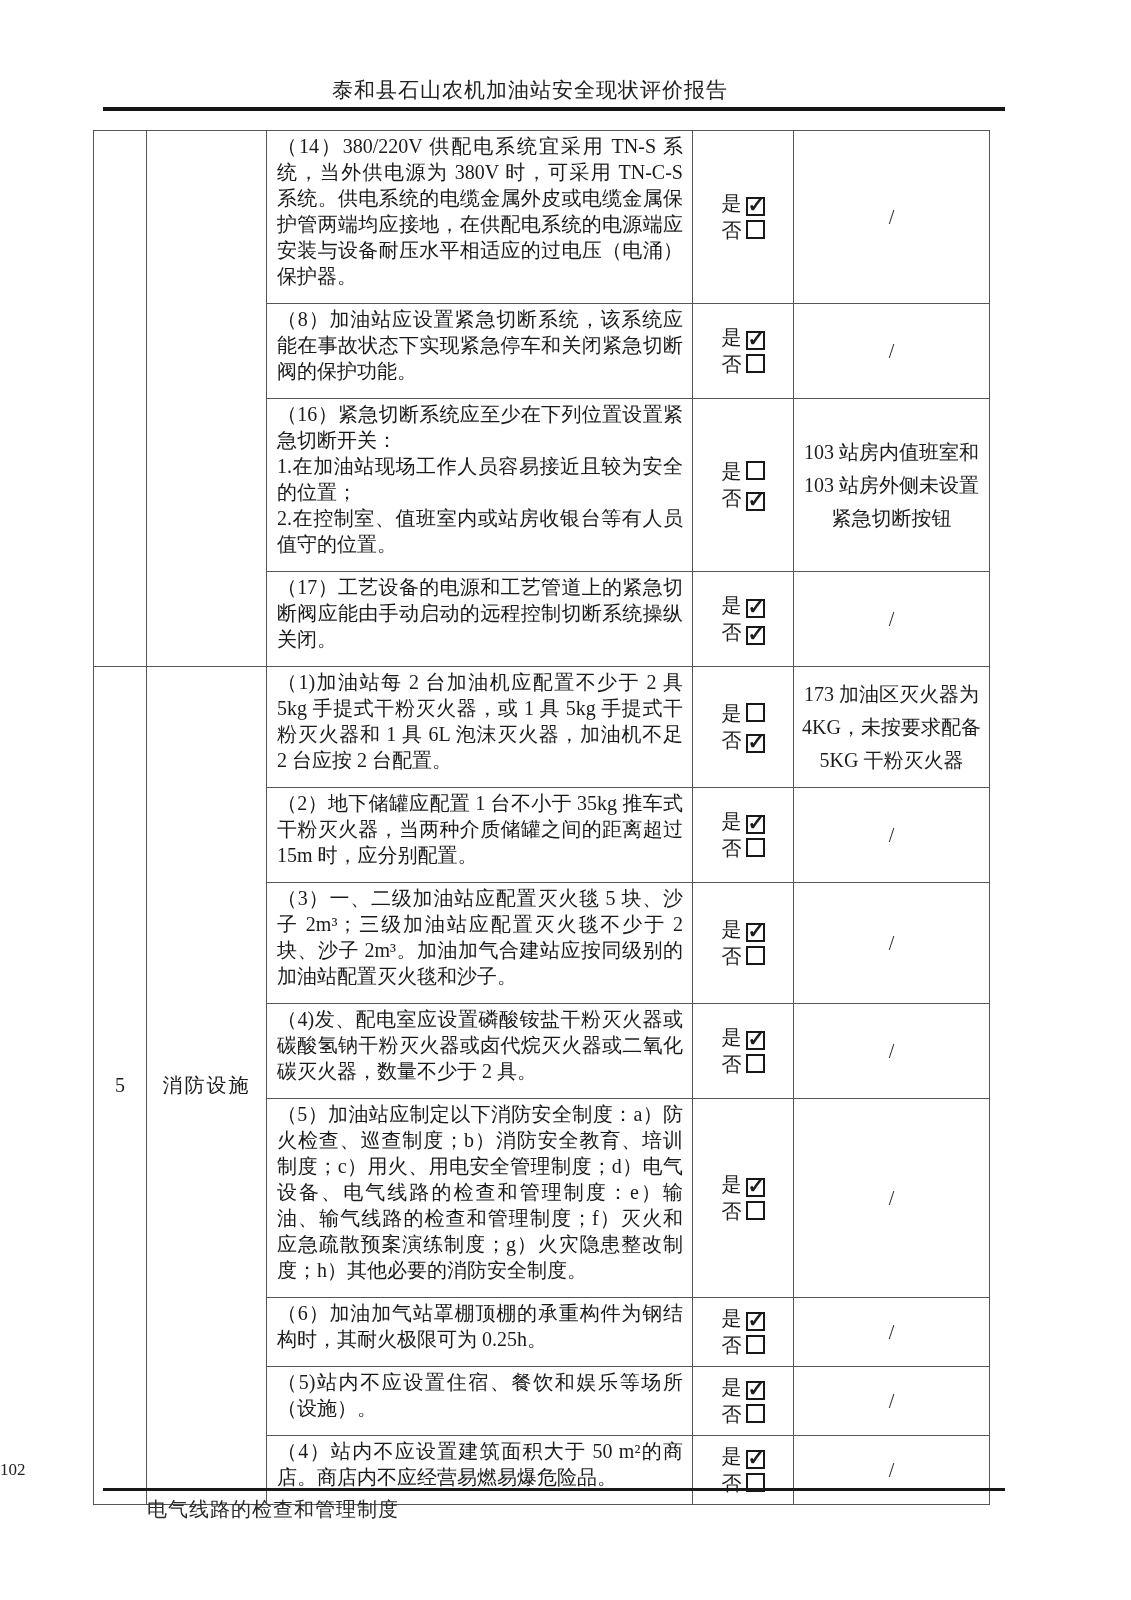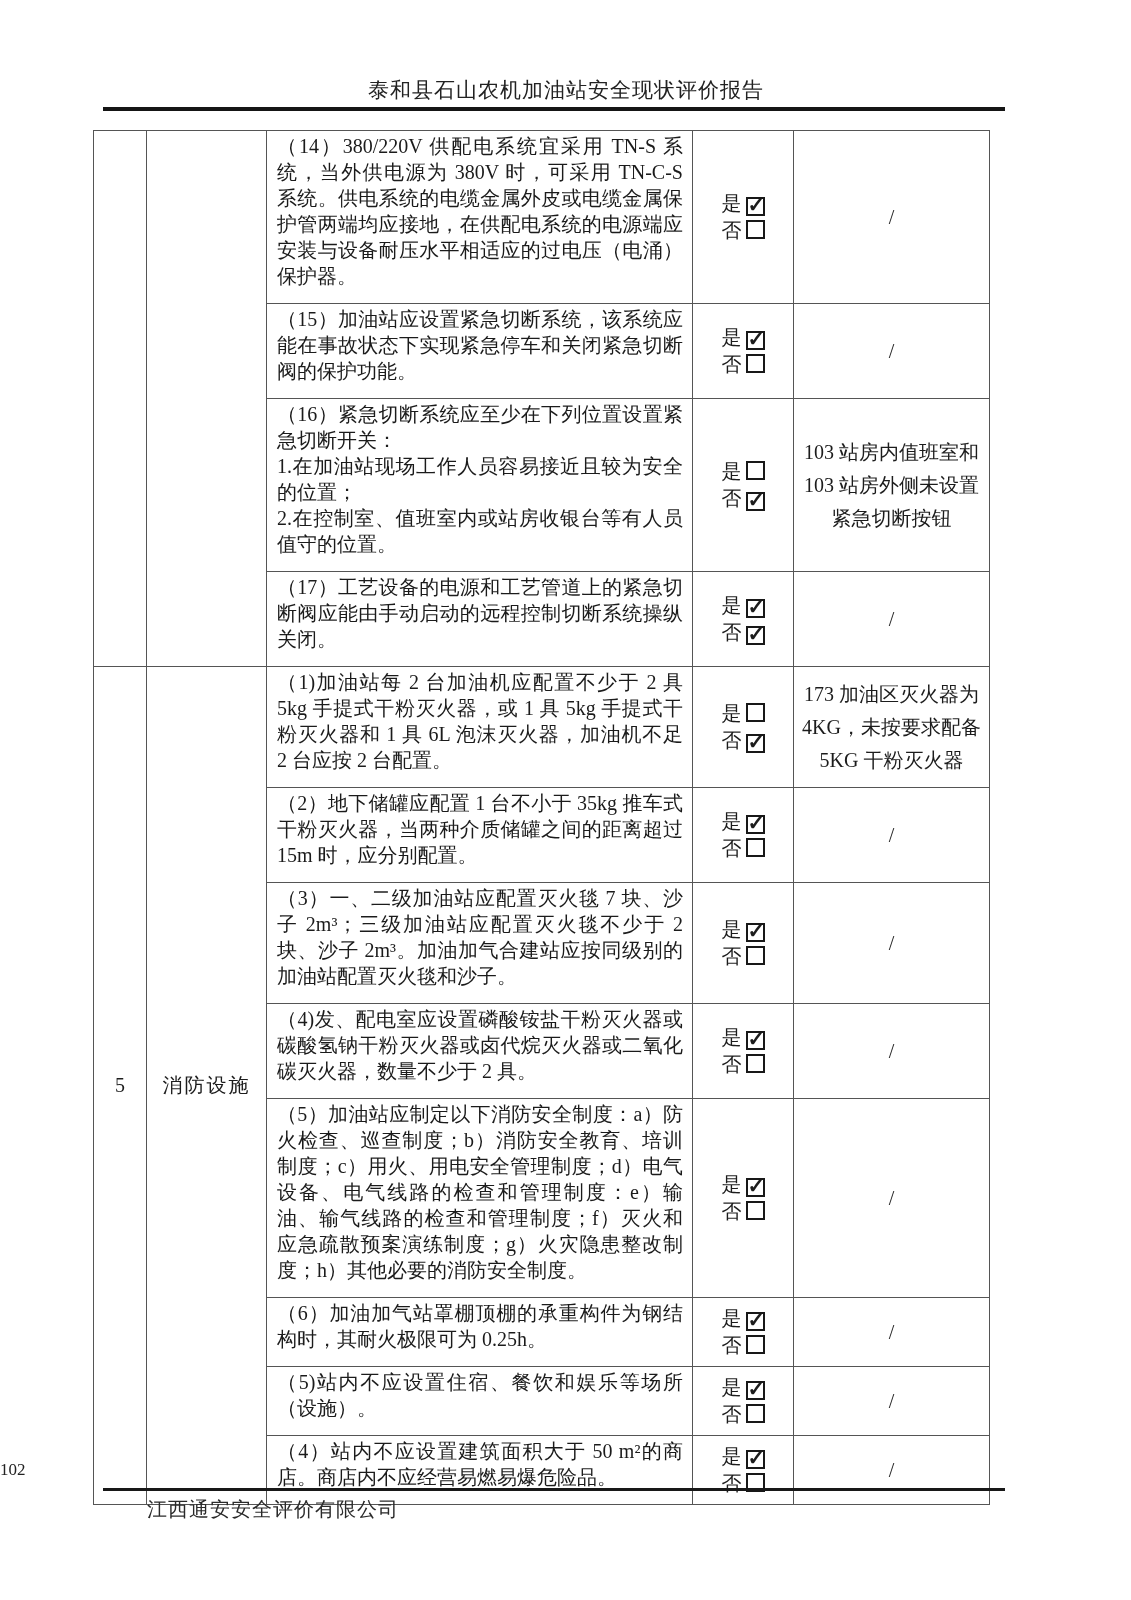--- a/index.html
+++ b/index.html
@@ -3,21 +3,21 @@
 <meta charset="utf-8">
 <style>
   html,body { margin:0; padding:0; background:#fff; }
   .page {
     position:relative; width:1131px; height:1600px; background:#ffffff;
     font-family:"Liberation Serif","DejaVu Serif",serif; color:#1c1c1c;
     overflow:hidden;
   }
   .doc-title {
     position:absolute; top:76px; left:0; width:1060px;
-    text-align:center; font-size:21px; letter-spacing:1px; color:#222;margin-left:36px;
+    text-align:center; font-size:21px; letter-spacing:1px; color:#222;
   }
   .header-rule {
     position:absolute; top:107px; left:103px; width:902px; height:4px; background:#151515;
   }
   .report-table {
     position:absolute; top:130px; left:93px; width:896px;
     border-collapse:collapse; table-layout:fixed;
   }
   .report-table td { border:1px solid #555; padding:0; vertical-align:middle; }
   td.c1 { text-align:center; font-size:20px; }
@@ -69,21 +69,21 @@
         <td class="c1" rowspan="4"></td>
         <td class="c2" rowspan="4"></td>
         <td class="c3">（14）380/220V 供配电系统宜采用 TN-S 系统，当外供电源为 380V 时，可采用 TN-C-S 系统。供电系统的电缆金属外皮或电缆金属保护管两端均应接地，在供配电系统的电源端应安装与设备耐压水平相适应的过电压（电涌）保护器。</td>
         <td class="c4">
           <div class="yn-line"><span>是</span><span class="box checked">✓</span></div>
           <div class="yn-line"><span>否</span><span class="box"></span></div>
         </td>
         <td class="c5">/</td>
       </tr>
       <tr style="height:77px">
-        <td class="c3">（15）加油站应设置紧急切断系统，该系统应能在事故状态下实现紧急停车和关闭紧急切断阀的保护功能。</td>
+        <td class="c3">（8）加油站应设置紧急切断系统，该系统应能在事故状态下实现紧急停车和关闭紧急切断阀的保护功能。</td>
         <td class="c4">
           <div class="yn-line"><span>是</span><span class="box checked">✓</span></div>
           <div class="yn-line"><span>否</span><span class="box"></span></div>
         </td>
         <td class="c5">/</td>
       </tr>
       <tr style="height:157px">
         <td class="c3">（16）紧急切断系统应至少在下列位置设置紧急切断开关：
 1.在加油站现场工作人员容易接近且较为安全的位置；
 2.在控制室、值班室内或站房收银台等有人员值守的位置。</td>
@@ -117,21 +117,21 @@
       </tr>
       <tr style="height:79px">
         <td class="c3">（2）地下储罐应配置 1 台不小于 35kg 推车式干粉灭火器，当两种介质储罐之间的距离超过 15m 时，应分别配置。</td>
         <td class="c4">
           <div class="yn-line"><span>是</span><span class="box checked">✓</span></div>
           <div class="yn-line"><span>否</span><span class="box"></span></div>
         </td>
         <td class="c5">/</td>
       </tr>
       <tr style="height:103px">
-        <td class="c3">（3）一、二级加油站应配置灭火毯 7 块、沙子 2m³；三级加油站应配置灭火毯不少于 2 块、沙子 2m³。加油加气合建站应按同级别的加油站配置灭火毯和沙子。</td>
+        <td class="c3">（3）一、二级加油站应配置灭火毯 5 块、沙子 2m³；三级加油站应配置灭火毯不少于 2 块、沙子 2m³。加油加气合建站应按同级别的加油站配置灭火毯和沙子。</td>
         <td class="c4">
           <div class="yn-line"><span>是</span><span class="box checked">✓</span></div>
           <div class="yn-line"><span>否</span><span class="box"></span></div>
         </td>
         <td class="c5">/</td>
       </tr>
       <tr style="height:80px">
         <td class="c3">（4)发、配电室应设置磷酸铵盐干粉灭火器或碳酸氢钠干粉灭火器或卤代烷灭火器或二氧化碳灭火器，数量不少于 2 具。</td>
         <td class="c4">
           <div class="yn-line"><span>是</span><span class="box checked">✓</span></div>
@@ -169,15 +169,15 @@
           <div class="yn-line"><span>是</span><span class="box checked">✓</span></div>
           <div class="yn-line"><span>否</span><span class="box"></span></div>
         </td>
         <td class="c5">/</td>
       </tr>
     </tbody>
   </table>
 
   <div class="page-number">102</div>
   <div class="footer-rule"></div>
-  <div class="footer-left">江西通安安全评价有限公司</div>
+  <div class="footer-left">电气线路的检查和管理制度</div>
 
 </div>
 
 </body></html>

